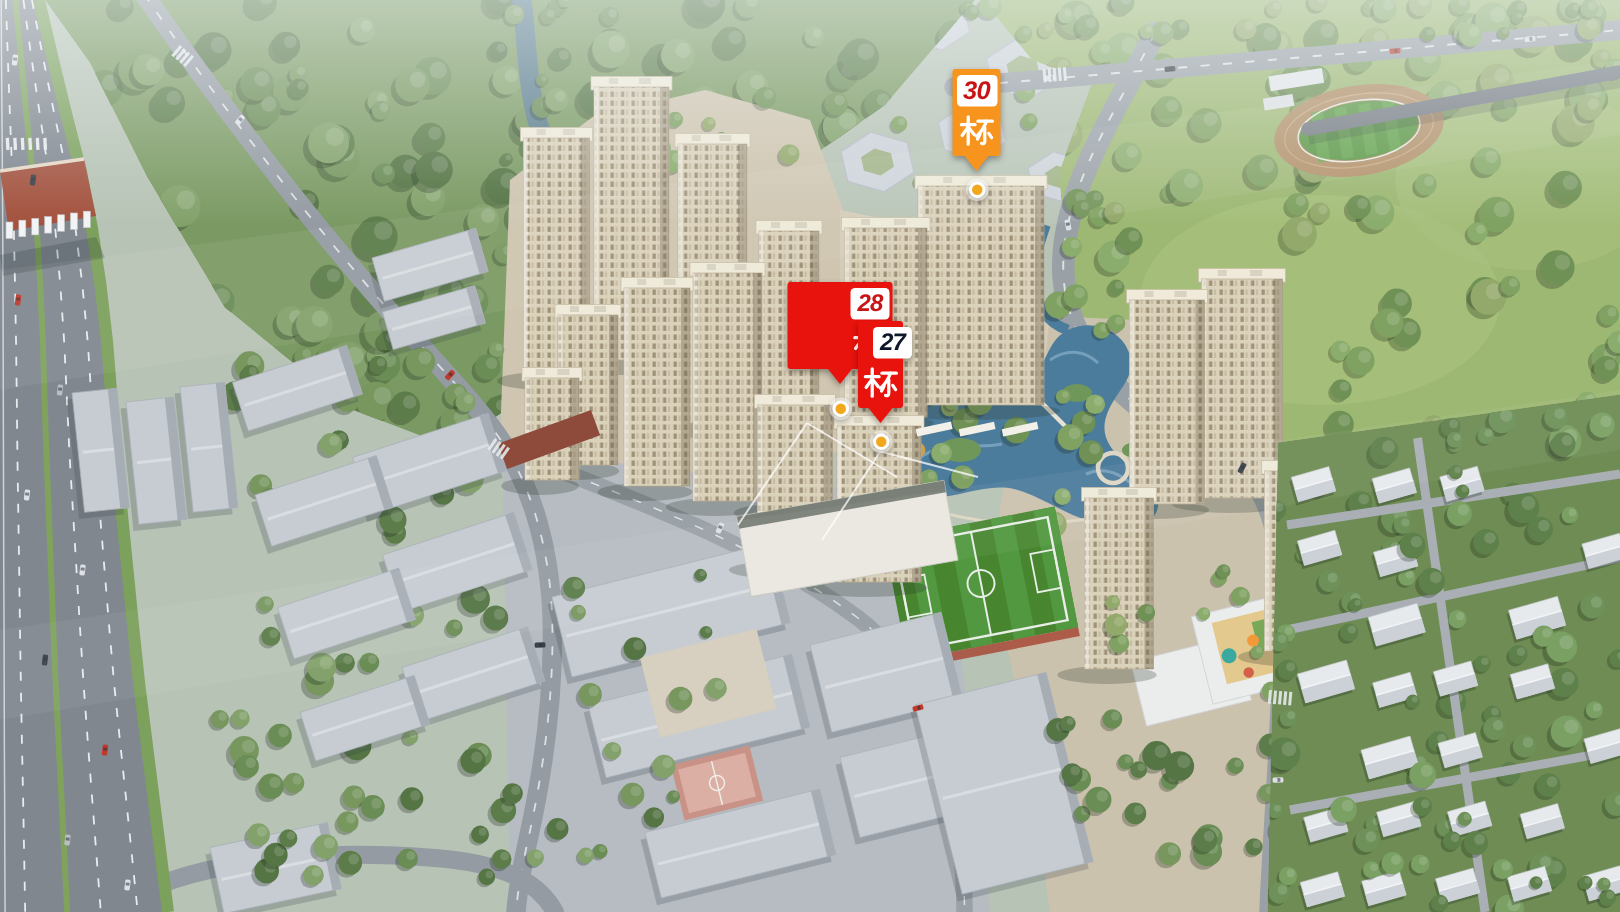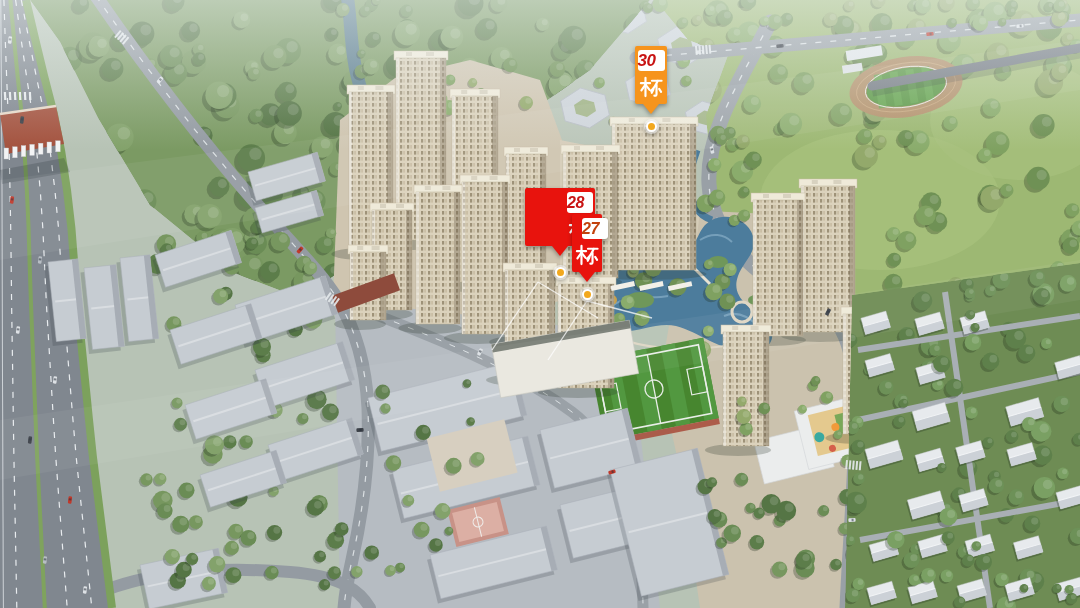--- a/index.html
+++ b/index.html
@@ -3,21 +3,21 @@
 <meta charset="utf-8">
 <style>
   html,body{margin:0;padding:0;background:#8f9a90;}
   .stage{position:relative;width:1080px;height:608px;overflow:hidden;background:#b7c3b5;
          font-family:"Liberation Sans",sans-serif;}
   .stage svg.scene{position:absolute;inset:0;display:block;}
   
   .bldg-label{position:absolute;display:flex;flex-direction:column;align-items:center;
               z-index:6;cursor:pointer;filter:drop-shadow(0 2px 2px rgba(0,0,0,.35));}
   .tag{display:flex;flex-direction:column;align-items:center;padding:4px 0 4px;border-radius:2px;}
-  .tag .num{width:26px;height:21px;background:#fff;border-radius:3px;
+  .tag .num{width:26px;height:21px;background:#fff;border-radius:3px;text-align:center;
             font:italic 700 16px/21px "Liberation Sans",sans-serif;letter-spacing:-.5px;}
   .tag .glyph{width:24px;height:26px;margin-top:3px;}
   .tag .glyph path{fill:none;stroke:#fff;stroke-width:9;stroke-linecap:round;}
   .ptr{width:0;height:0;border-left:8px solid transparent;border-right:8px solid transparent;
        border-top:10px solid #E8130D;}
   .marker{width:15px;height:15px;border-radius:50%;background:rgba(255,255,255,.5);
           display:flex;align-items:center;justify-content:center;}
   .marker::before{content:"";width:7px;height:7px;border-radius:50%;
                   border:2px solid #fff;background:#F2A81D;}
   .sr{position:absolute;width:1px;height:1px;overflow:hidden;clip:rect(0 0 0 0);white-space:nowrap;}
@@ -2453,21 +2453,21 @@
           <path d="M84,58 L92,70"></path>
       </svg>
       <span class="sr">栋</span>
     </div>
     <div class="ptr" style="border-top-color: rgb(232, 19, 13);"></div>
     <div class="marker" style="margin-top:9px"></div>
   </div>
 
   <div class="bldg-label" id="label-27">
     <div class="tag" style="background-color: rgb(232, 19, 13);">
-      <div class="num" style="color: #c2410c; margin-left: 16px;">27</div>
+      <div class="num" style="color: #0f172a; margin-left: 16px;">27</div>
       <svg class="glyph" viewBox="0 0 100 100" aria-label="栋">
         <path d="M8,34 H46"></path>
           <path d="M27,12 V88"></path>
           <path d="M27,40 L10,64"></path>
           <path d="M27,40 L44,62"></path>
         <path d="M54,24 H94"></path>
           <path d="M78,24 C70,44 62,56 50,66"></path>
           <path d="M73,42 V80 q0,8 -9,6"></path>
         <path d="M60,60 L53,74"></path>
           <path d="M84,58 L92,70"></path>

